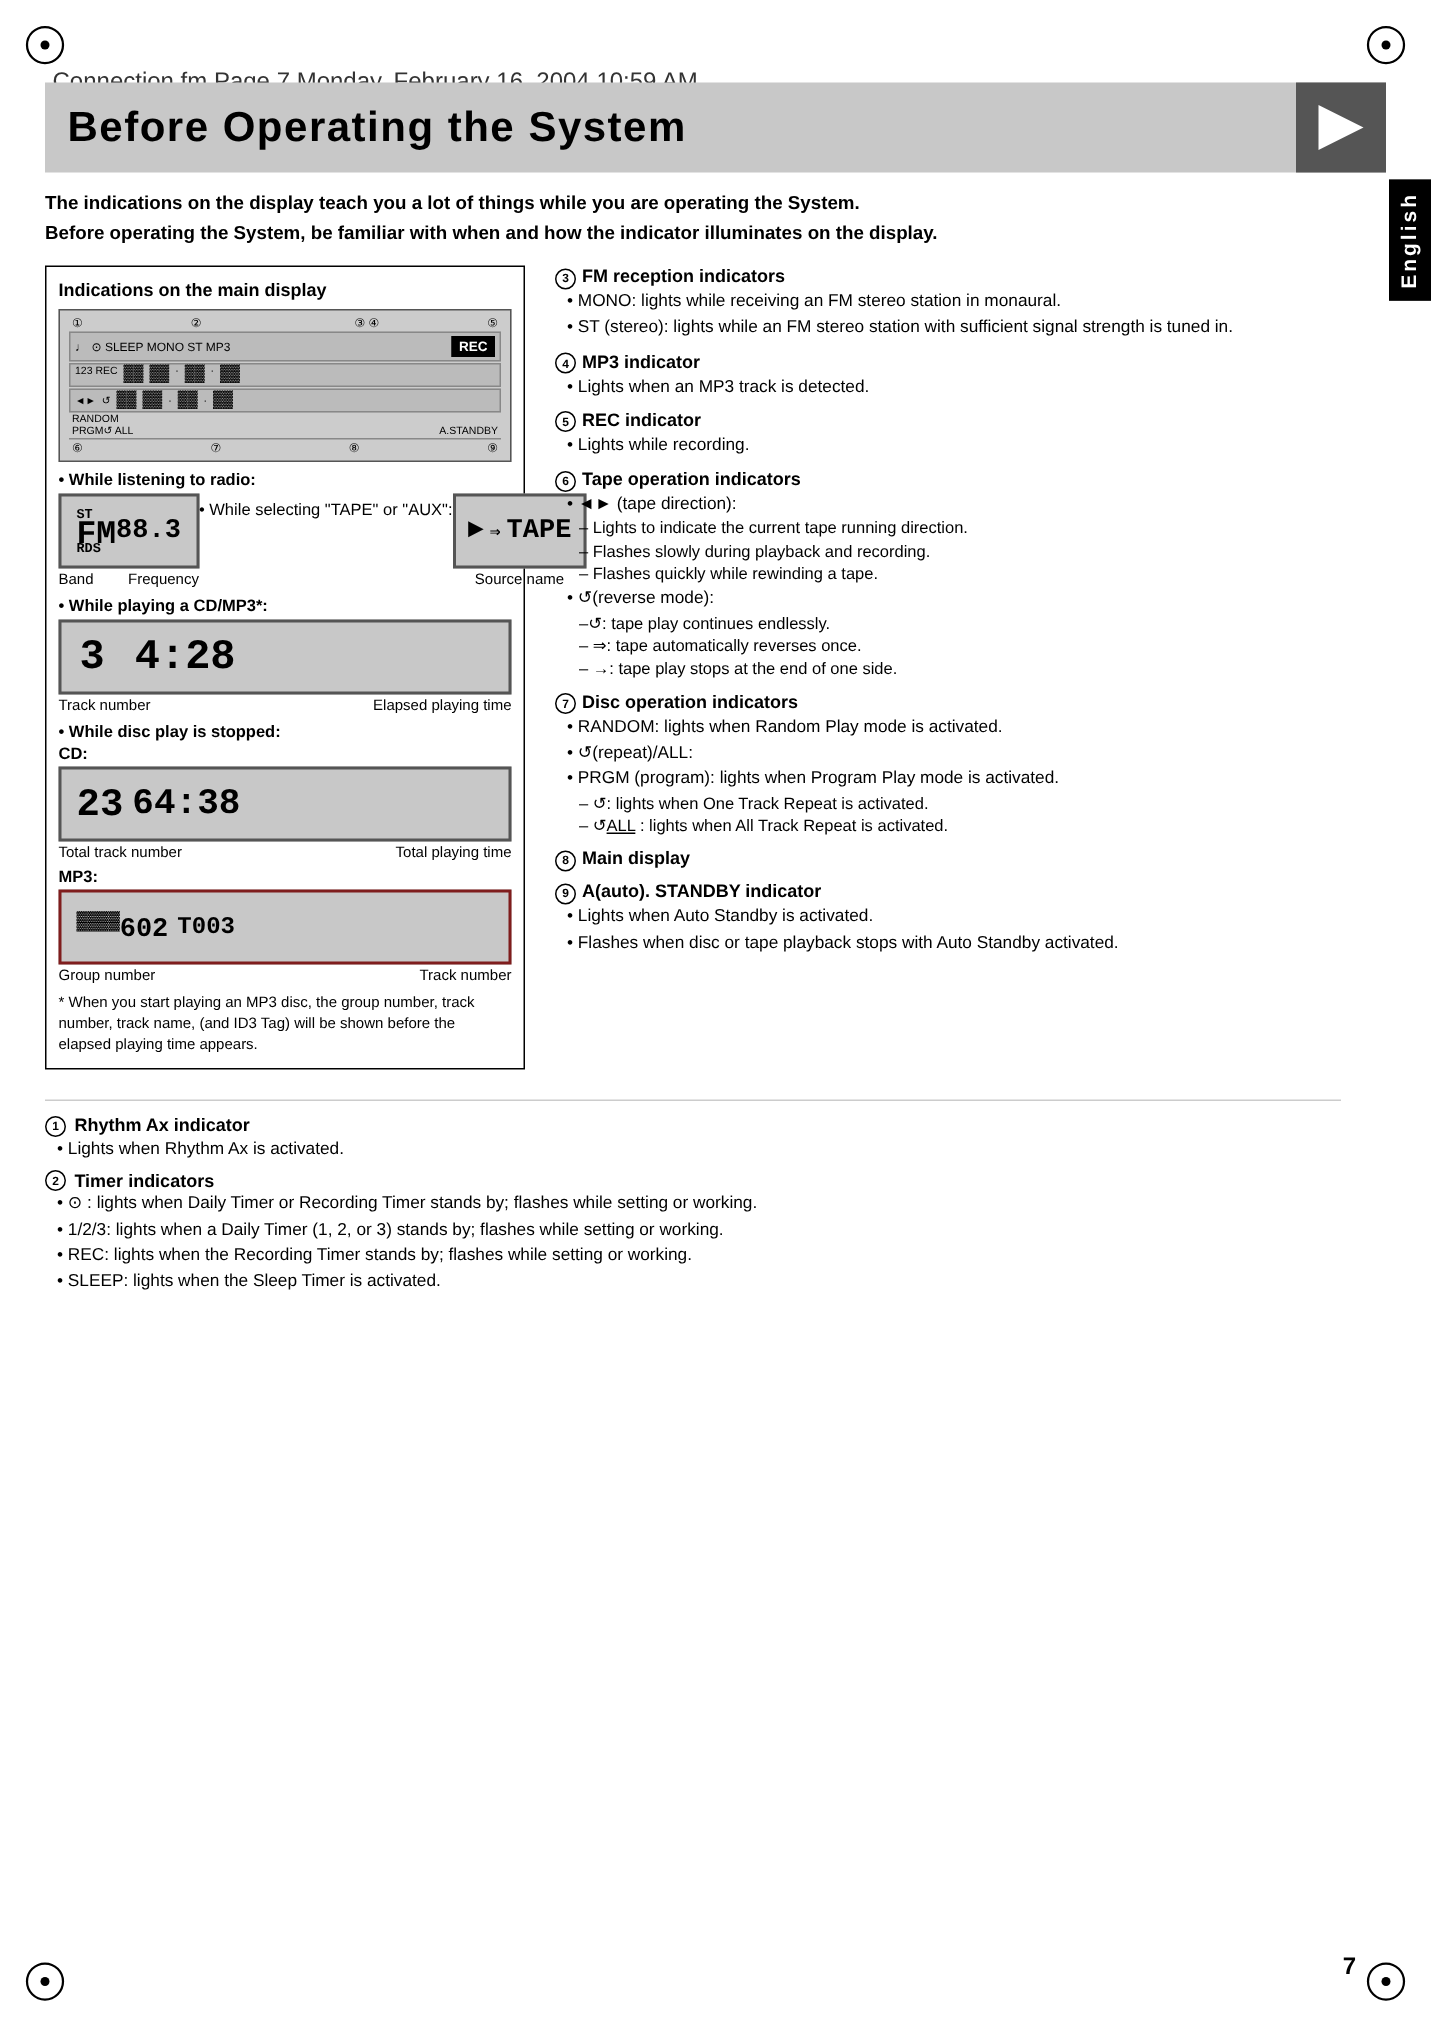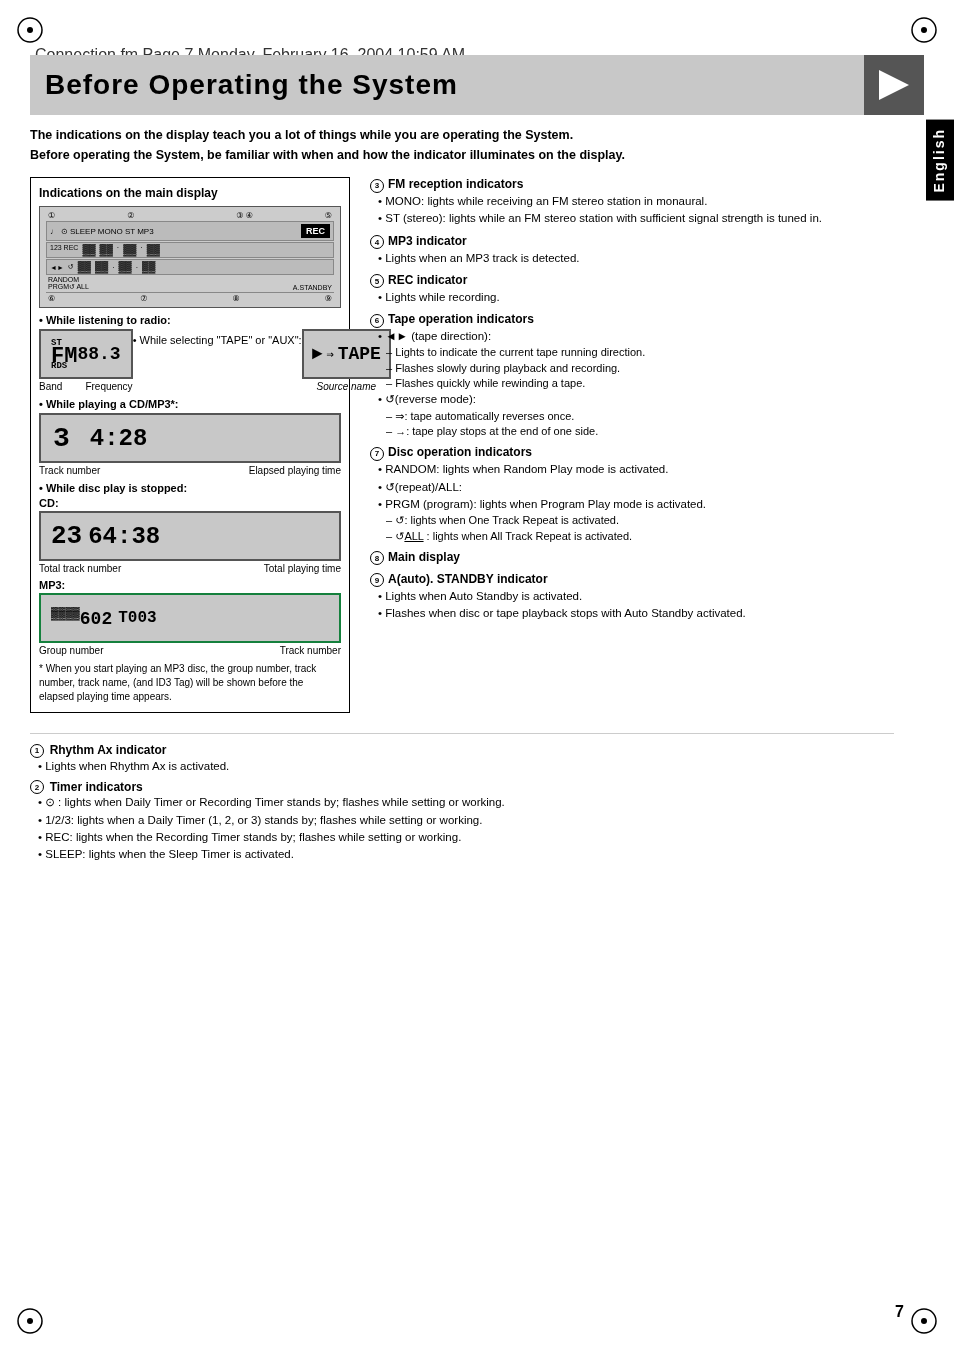--- a/index.html
+++ b/index.html
@@ -370,48 +370,48 @@
             </div>
           </div>
           <div style="font-size:11px; align-self:flex-start; padding-top:5px; white-space:nowrap;">• While selecting "TAPE" or "AUX":</div>
           <div class="col-label" style="flex:1;">
 
             <div style="display:flex; align-items:center; gap:4px; height:50px; background:#c8c8c8; border:2px solid #555; padding:4px 8px; font-family:'Courier New',monospace; font-size:18px; font-weight:bold;">
               <span>►</span>
               <span style="font-size:12px;">⇒</span>
               <span>TAPE</span>
             </div>
-            <div style="text-align:center; font-size:10px; margin-top:2px;font-style:italic;">Source name</div>
+            <div style="text-align:center; font-size:10px; margin-top:2px;">Source name</div>
           </div>
         </div>
 
         <div class="while-text" style="margin-top:6px;">• While playing a CD/MP3*:</div>
         <div style="background:#c8c8c8; border:2px solid #555; padding:4px 12px; height:50px; display:flex; align-items:center; gap:20px; font-family:'Courier New',monospace; font-weight:bold; margin-bottom:2px;">
           <span style="font-size:28px;">3</span>
-          <span style="font-size:24px;">4:28</span>
+          <span style="font-size:28px;">4:28</span>
         </div>
         <div class="label-below">
           <span>Track number</span>
           <span>Elapsed playing time</span>
         </div>
 
         <div class="while-text" style="margin-top:6px; font-weight:bold;">• While disc play is stopped:</div>
 
         <div style="font-weight:bold; font-size:11px; margin: 3px 0 2px 0;">CD:</div>
         <div style="background:#c8c8c8; border:2px solid #555; padding:4px 10px; height:50px; display:flex; align-items:center; font-family:'Courier New',monospace; font-weight:bold; margin-bottom:2px;">
           <span style="font-size:26px; margin-right:6px;">23</span>
           <span style="font-size:24px;">64:38</span>
         </div>
         <div class="label-below">
           <span>Total track number</span>
           <span>Total playing time</span>
         </div>
 
         <div class="mp3-label" style="font-weight:bold; font-size:11px; margin: 5px 0 2px 0;">MP3:</div>
-        <div style="background:#c8c8c8; border:2px solid #15803d; padding:4px 10px; height:50px; display:flex; align-items:center; font-family:'Courier New',monospace; font-weight:bold; margin-bottom:2px;">
+        <div style="background:#c8c8c8; border:2px solid #7f1d1d; padding:4px 10px; height:50px; display:flex; align-items:center; font-family:'Courier New',monospace; font-weight:bold; margin-bottom:2px;">
           <span style="font-size:18px; margin-right:6px;">
             <span style="font-size:12px; vertical-align:super;">▓▓▓▓</span><span>602</span>
           </span>
           <span style="font-size:18px; margin-right:6px; font-size:16px;">
             <span>T003</span>
           </span>
         </div>
         <div class="label-below">
           <span>Group number</span>
           <span>Track number</span>
@@ -451,20 +451,21 @@
       <div class="indicator-section">
         <div style="display:flex; align-items:baseline; gap:2px;">
           <span class="num-circle">6</span>
           <span class="indicator-title">Tape operation indicators</span>
         </div>
         <div class="indicator-item">• ◄► (tape direction):</div>
         <div class="indicator-sub">– Lights to indicate the current tape running direction.</div>
         <div class="indicator-sub">– Flashes slowly during playback and recording.</div>
         <div class="indicator-sub">– Flashes quickly while rewinding a tape.</div>
         <div class="indicator-item">• ↺(reverse mode):</div>
+        <div class="indicator-sub">–↺: tape play continues endlessly.</div>
         <div class="indicator-sub">– ⇒: tape automatically reverses once.</div>
         <div class="indicator-sub">– →: tape play stops at the end of one side.</div>
       </div>
 
       <div class="indicator-section">
         <div style="display:flex; align-items:baseline; gap:2px;">
           <span class="num-circle">7</span>
           <span class="indicator-title">Disc operation indicators</span>
         </div>
         <div class="indicator-item">• RANDOM: lights when Random Play mode is activated.</div>

